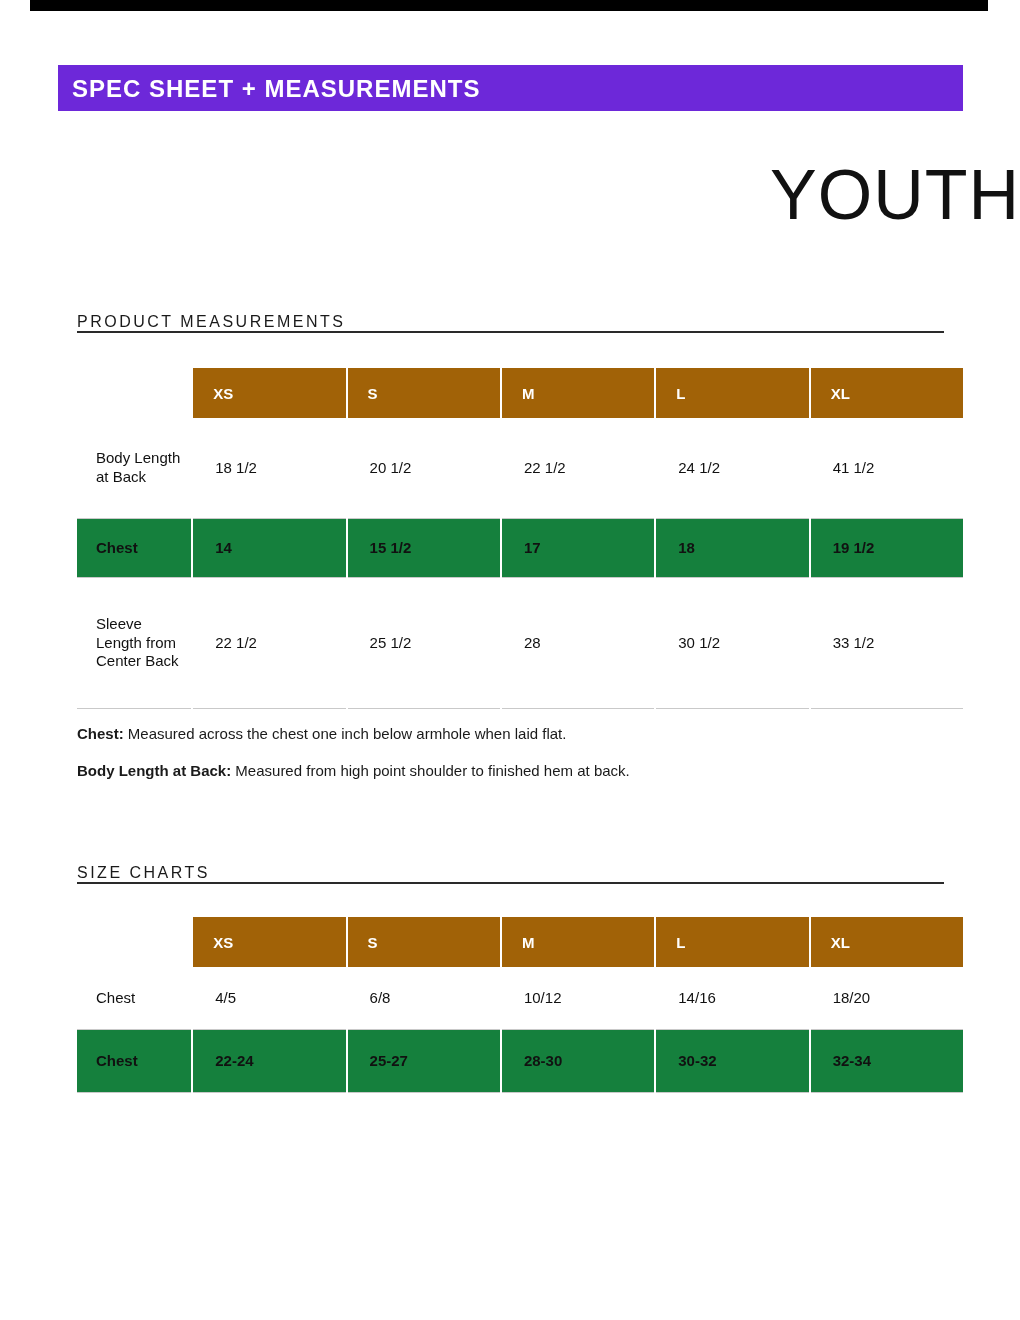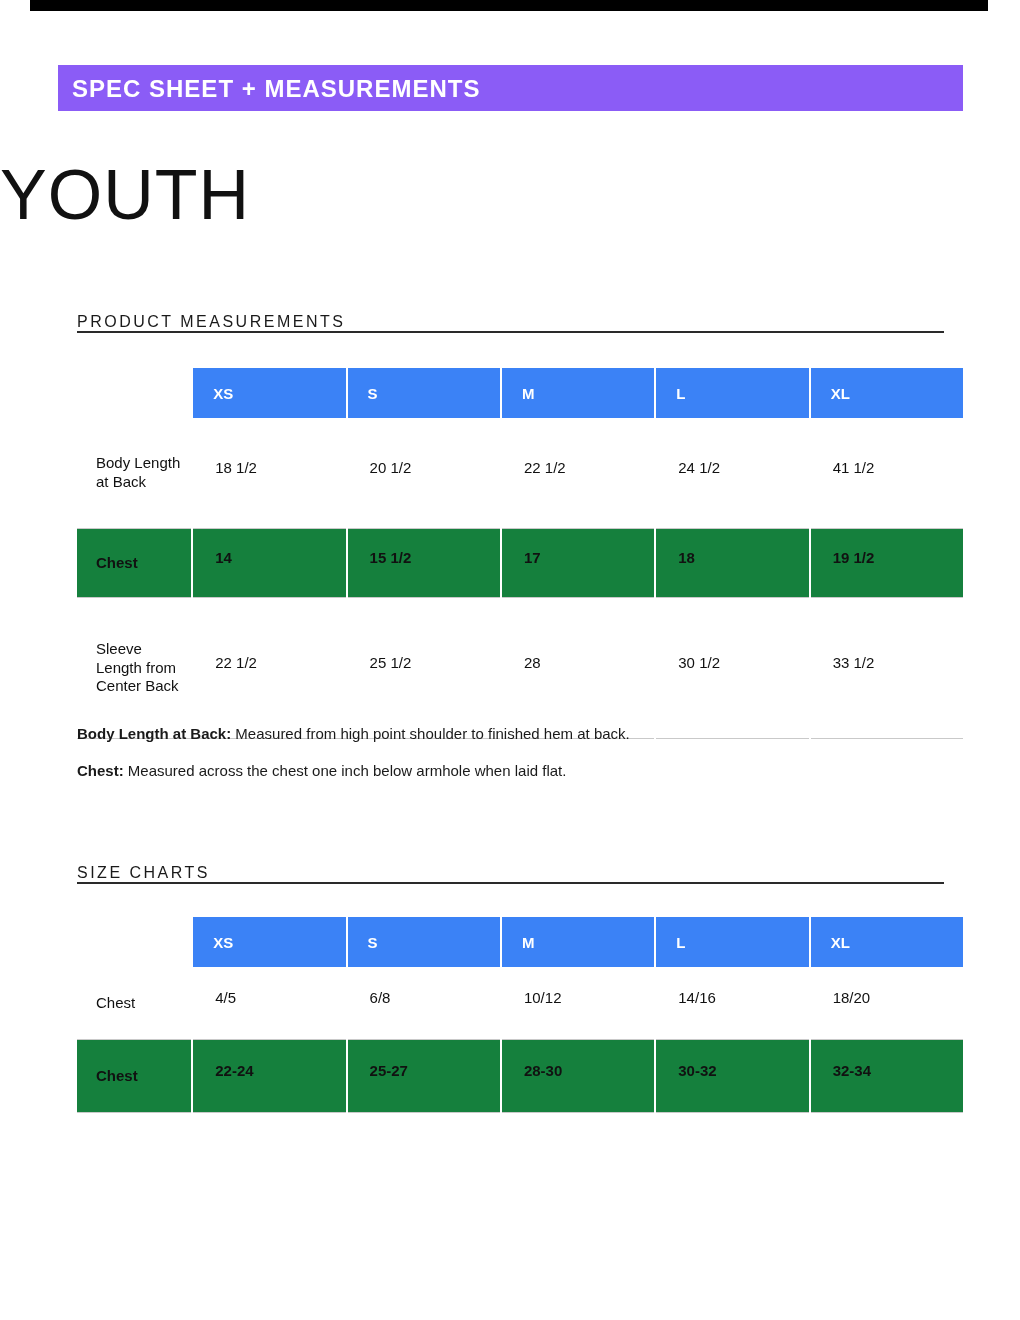--- a/index.html
+++ b/index.html
@@ -12,32 +12,32 @@
     overflow: hidden;
   }
   .top-rule {
     position: absolute; top: 0; left: 30px;
     width: 958px; height: 11px;
     background: #000000;
   }
   .banner {
     position: absolute; top: 65px; left: 58px;
     width: 905px; height: 46px;
-    background: #8b5cf6;
+    background: #6d28d9;
     color: #ffffff;
     font-size: 24px; font-weight: bold; letter-spacing: 1px;
     line-height: 47px;
     padding-left: 14px;
     box-sizing: border-box;
     white-space: nowrap;
   }
   .page-title {
     position: absolute; top: 160px; left: 0;
     width: 100%;
-    text-align: left;
+    text-align: right;
     font-size: 70px; font-weight: 400; letter-spacing: 1px;
     line-height: 1;
     color: #111111;
   }
   .section-heading {
     position: absolute; left: 77px;
     width: 867px;
     font-size: 16px; font-weight: 400; letter-spacing: 2.5px;
     color: #1a1a1a;
     padding-bottom: 0;
@@ -52,34 +52,34 @@
     width: 890px;
     border-collapse: separate;
     border-spacing: 2px 0;
     table-layout: fixed;
     font-size: 15px;
   }
   #pm-table { top: 368px; }
   #sc-table { top: 917px; }
 
   table.spec th {
-    background: #3b82f6;
+    background: #a16207;
     color: #ffffff;
     height: 50px;
     font-size: 15px; font-weight: bold;
     text-align: left;
     padding: 0 0 0 20px;
     vertical-align: middle;
   }
   table.spec th.corner { background: transparent; }
 
   table.spec td {
     border-bottom: 1px solid #c9c9c9;
     vertical-align: middle;
-    padding: 0 0 10px 22px;
+    padding: 0 0 0 22px;
     background: #ffffff;
     line-height: 1.25;
     color: #111111;
   }
   table.spec td.rowlabel { padding: 0 8px 0 19px; }
 
   tr.r-tall  td { height: 100px; }
   tr.r-mid   td { height: 58px; }
   tr.r-xtall td { height: 130px; }
   tr.r-size  td { height: 62px; }
@@ -146,22 +146,22 @@
     <td>22 1/2</td>
     <td>25 1/2</td>
     <td>28</td>
     <td>30 1/2</td>
     <td>33 1/2</td>
   </tr>
 </tbody>
   </table>
 
 <div class="definitions">
+  <p><strong>Chest:</strong><span> Measured across the chest one inch below armhole when laid flat.</span></p>
   <p><strong>Body Length at Back:</strong><span> Measured from high point shoulder to finished hem at back.</span></p>
-  <p><strong>Chest:</strong><span> Measured across the chest one inch below armhole when laid flat.</span></p>
 </div>
 
 <div id="sc-heading" class="section-heading">SIZE CHARTS</div>
 
 <table id="sc-table" class="spec">
   <colgroup>
     <col style="width:114px">
       <col style="width:152px">
       <col style="width:152px">
     <col style="width:152px">

